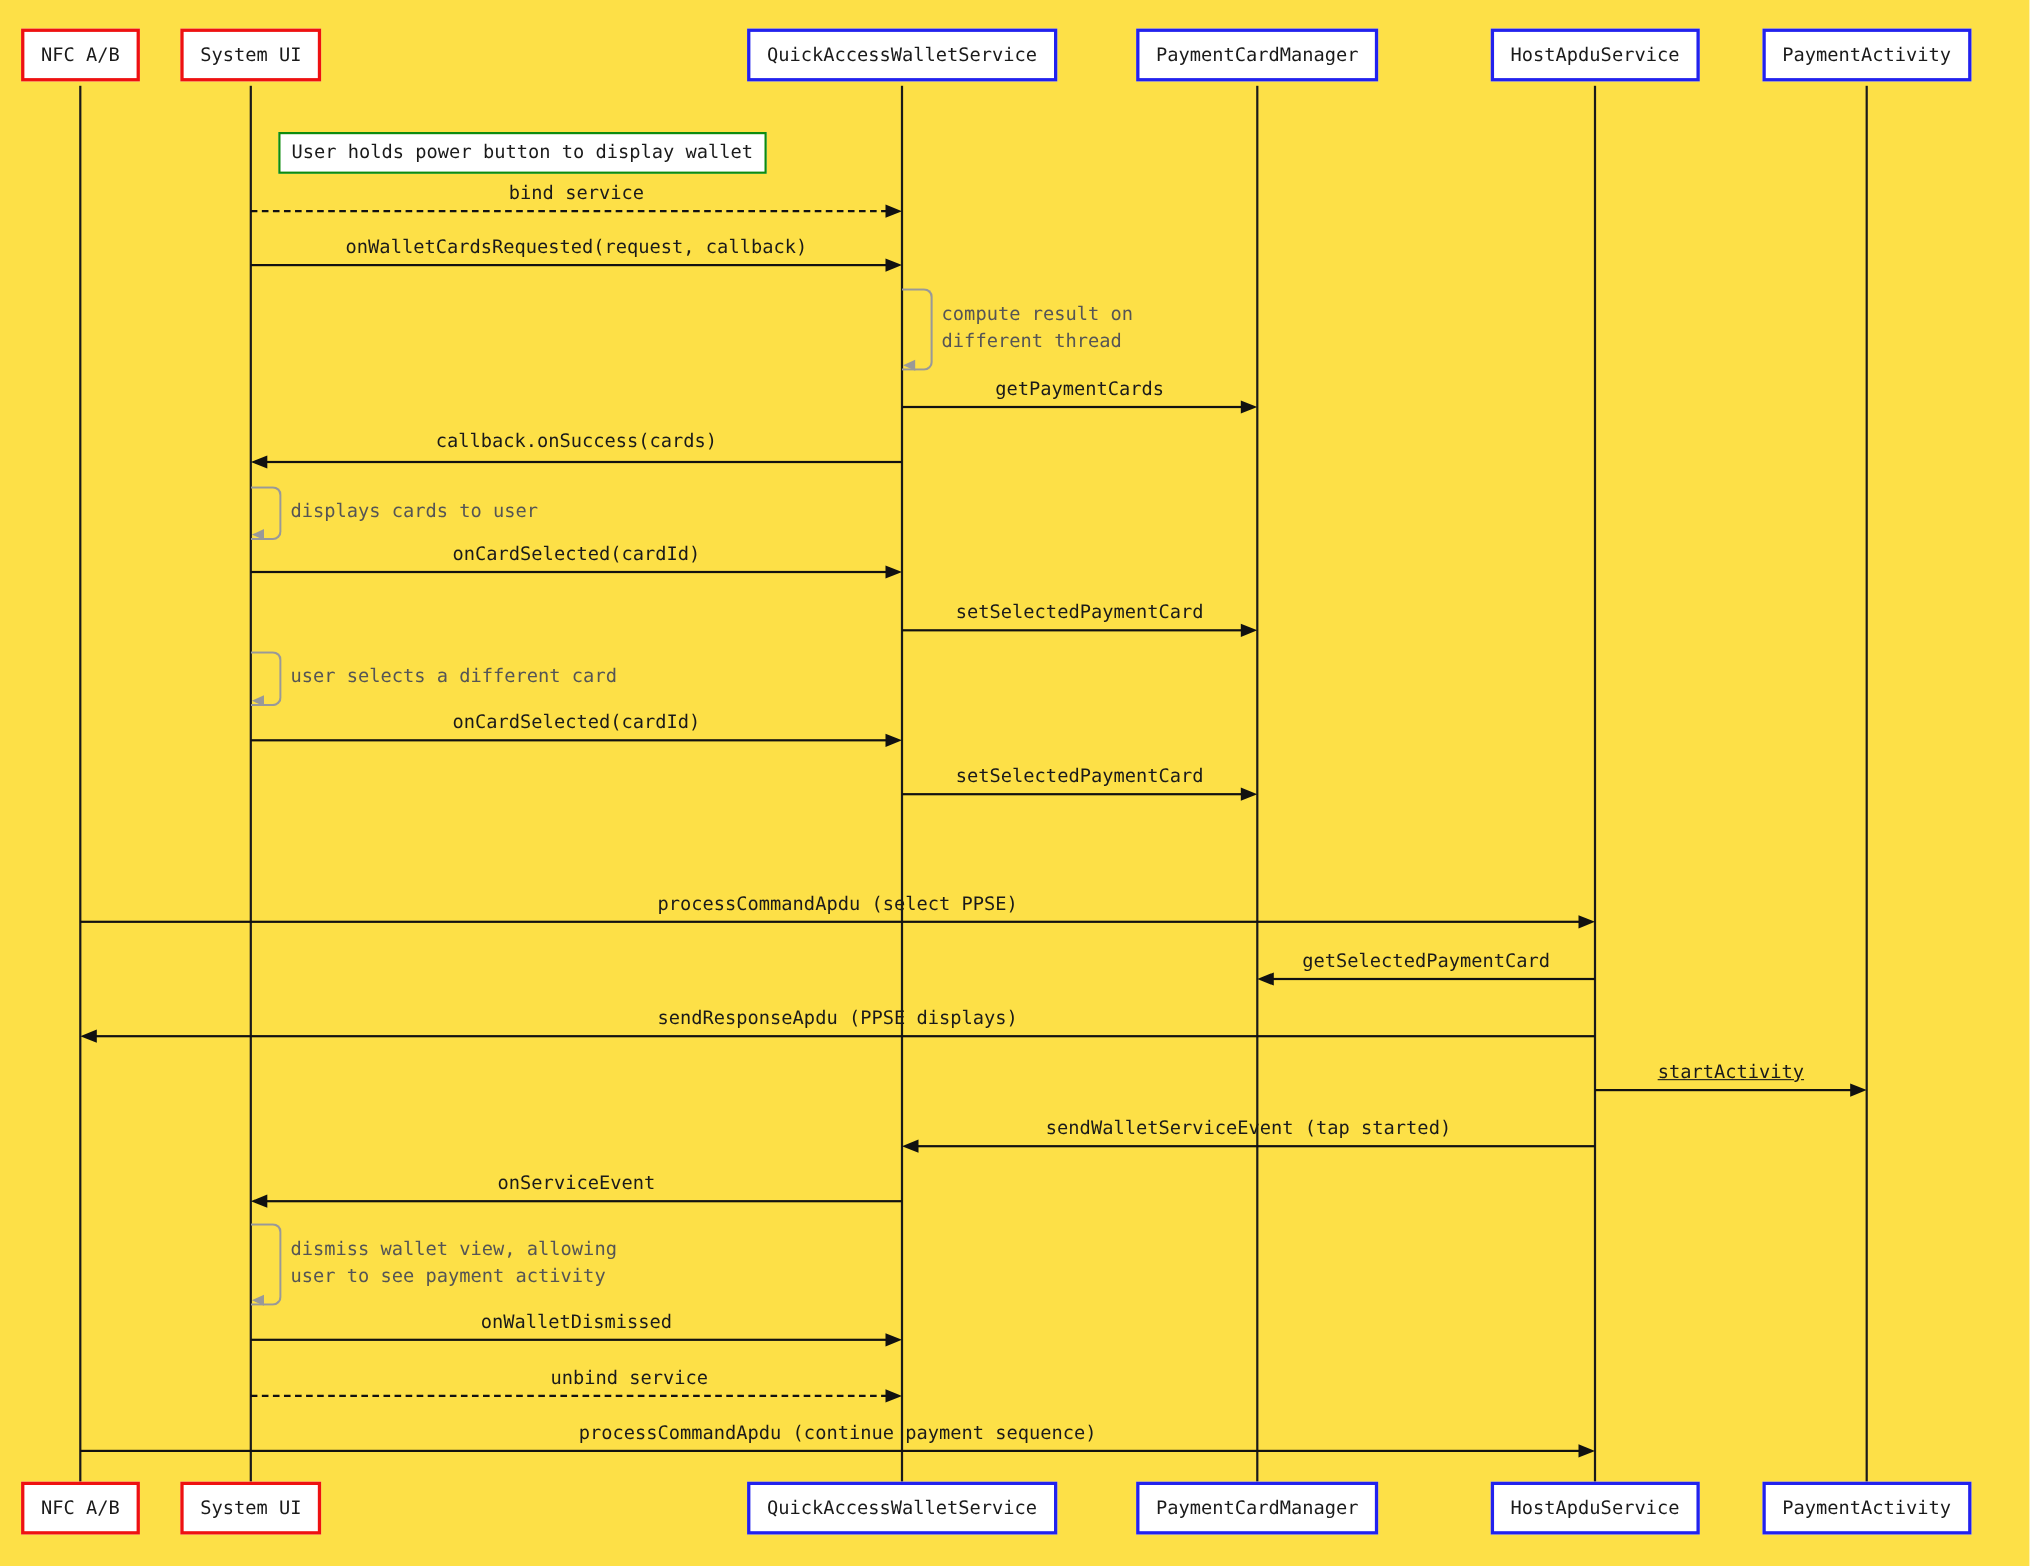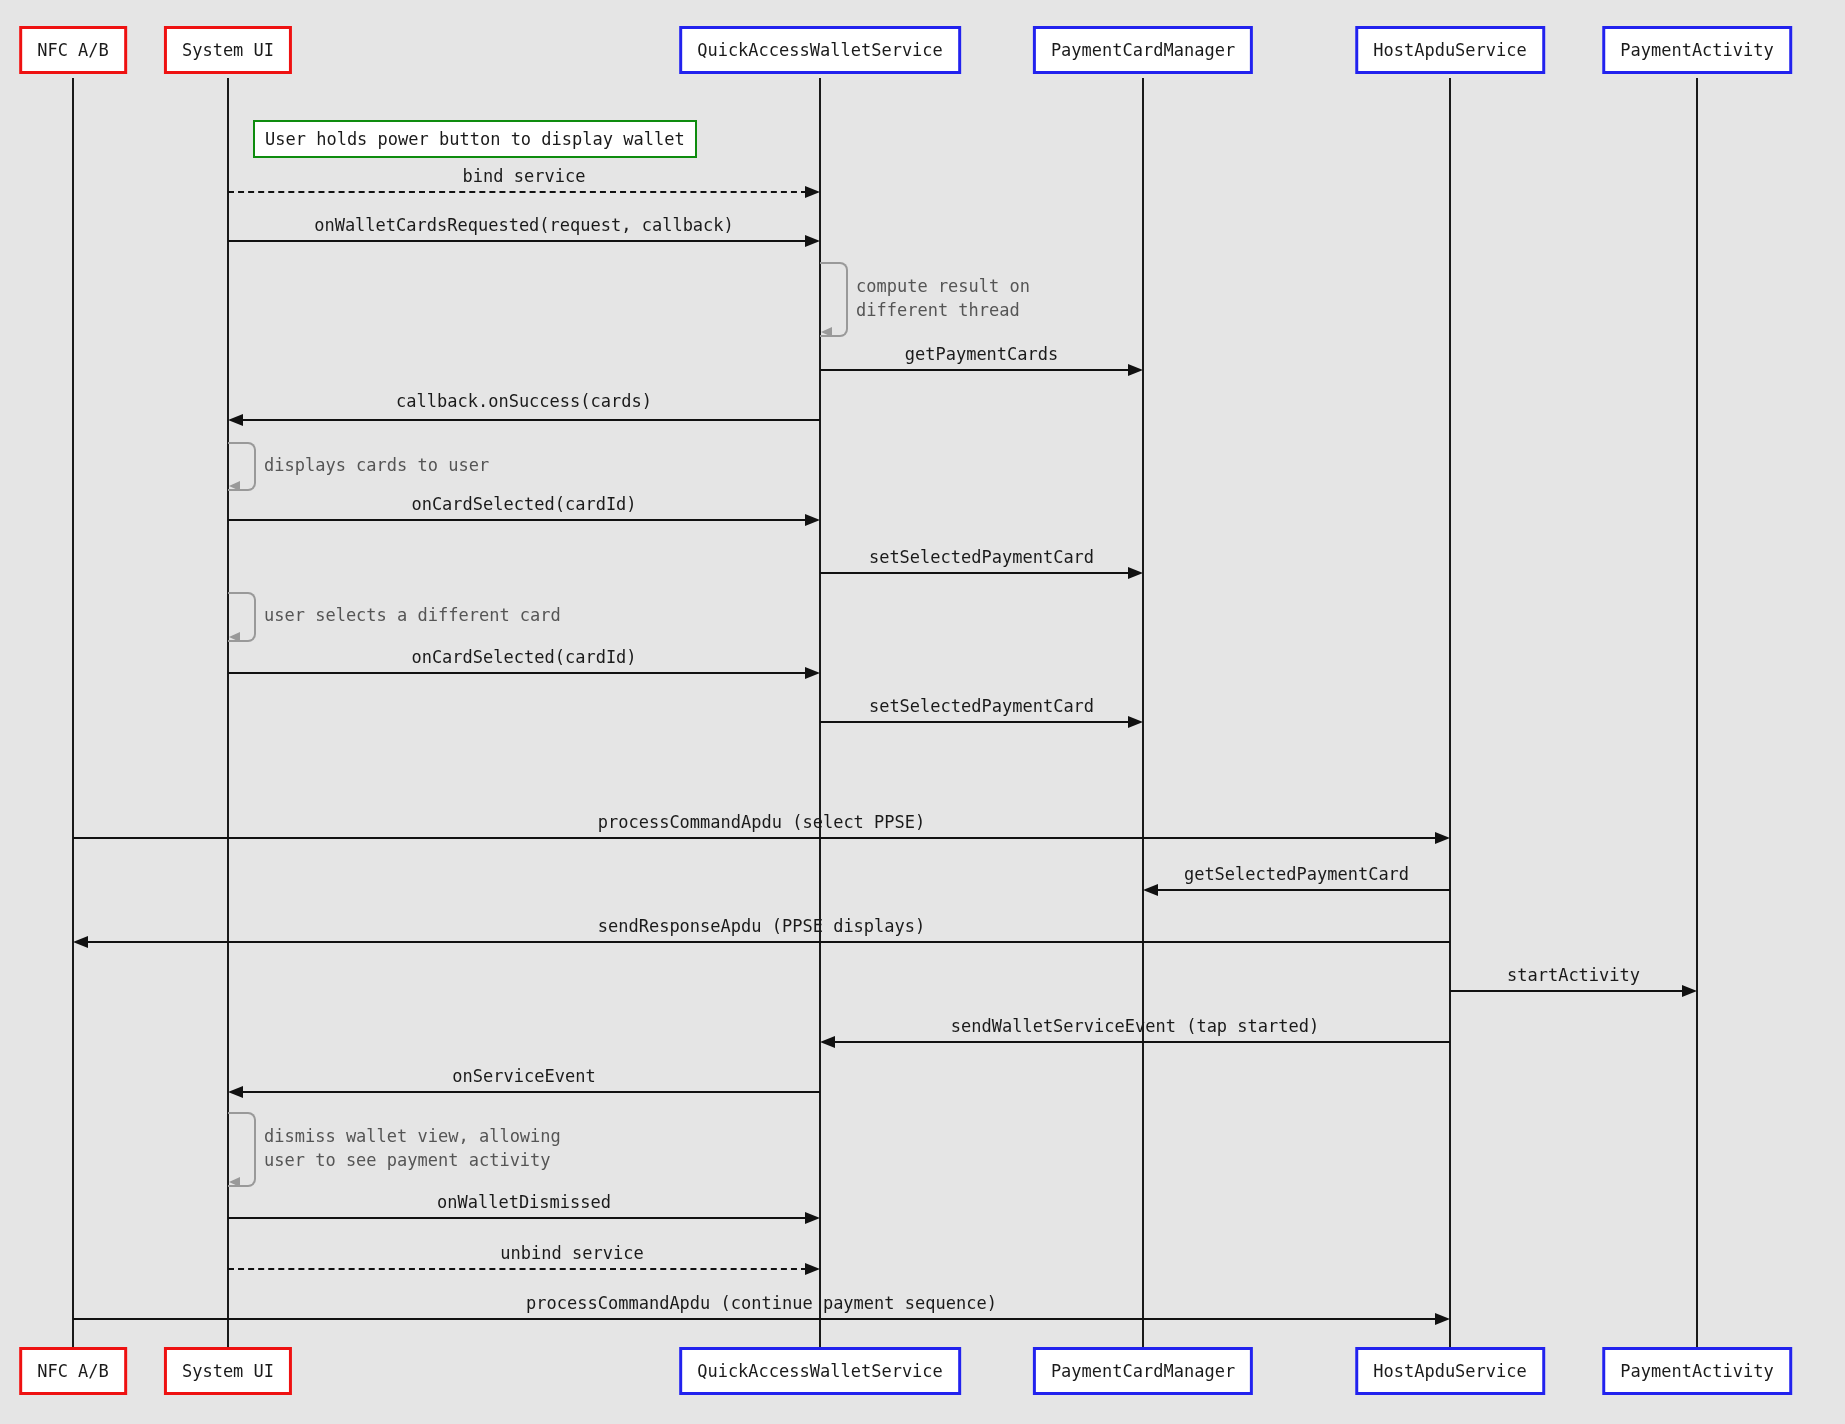--- a/index.html
+++ b/index.html
@@ -1,19 +1,19 @@
 <!DOCTYPE html>
 <html><head>
 <meta charset="utf-8">
 <style>
   html,body{margin:0;padding:0;background:#ffffff;}
   .stage{
     position:relative;
     width:1845px;height:1424px;
-    background:#e5e5e5;
+    background:#fde047;
     font-family:"DejaVu Sans Mono","Liberation Mono",monospace;
     overflow:hidden;
   }
   .lifeline{position:absolute;width:2px;background:#1a1a1a;}
   .actor-box{
     position:absolute;
     transform:translateX(-50%);
     background:#ffffff;
     border:3px solid #000;
     padding:11px 15px;
@@ -120,21 +120,21 @@
     <div class="arrow-head right" style="left: 1435px; top: 832px;"></div>
     <div class="msg-label" style="left: 761.5px; top: 811px;">processCommandApdu (select PPSE)</div>
     <div class="msg-line" style="left: 1156px; top: 889px; width: 294px;"></div>
     <div class="arrow-head left" style="left: 1143px; top: 884px;"></div>
     <div class="msg-label" style="left: 1296.5px; top: 863px;">getSelectedPaymentCard</div>
     <div class="msg-line" style="left: 86px; top: 941px; width: 1364px;"></div>
     <div class="arrow-head left" style="left: 73px; top: 936px;"></div>
     <div class="msg-label" style="left: 761.5px; top: 915px;">sendResponseApdu (PPSE displays)</div>
     <div class="msg-line" style="left: 1450px; top: 990px; width: 234px;"></div>
     <div class="arrow-head right" style="left: 1682px; top: 985px;"></div>
-    <div class="msg-label" style="left: 1573.5px; top: 964px;">startActivity</div>
+    <div class="msg-label" style="left: 1573.5px; top: 964px; text-decoration: underline;">startActivity</div>
     <div class="msg-line" style="left: 833px; top: 1041px; width: 617px;"></div>
     <div class="arrow-head left" style="left: 820px; top: 1036px;"></div>
     <div class="msg-label" style="left: 1135px; top: 1015px;">sendWalletServiceEvent (tap started)</div>
     <div class="msg-line" style="left: 241px; top: 1091px; width: 579px;"></div>
     <div class="arrow-head left" style="left: 228px; top: 1086px;"></div>
     <div class="msg-label" style="left: 524px; top: 1065px;">onServiceEvent</div>
     <div class="msg-line" style="left: 228px; top: 1217px; width: 579px;"></div>
     <div class="arrow-head right" style="left: 805px; top: 1212px;"></div>
     <div class="msg-label" style="left: 524px; top: 1191px;">onWalletDismissed</div>
     <div class="msg-line dashed" style="left: 228px; top: 1268px; width: 579px;"></div>

